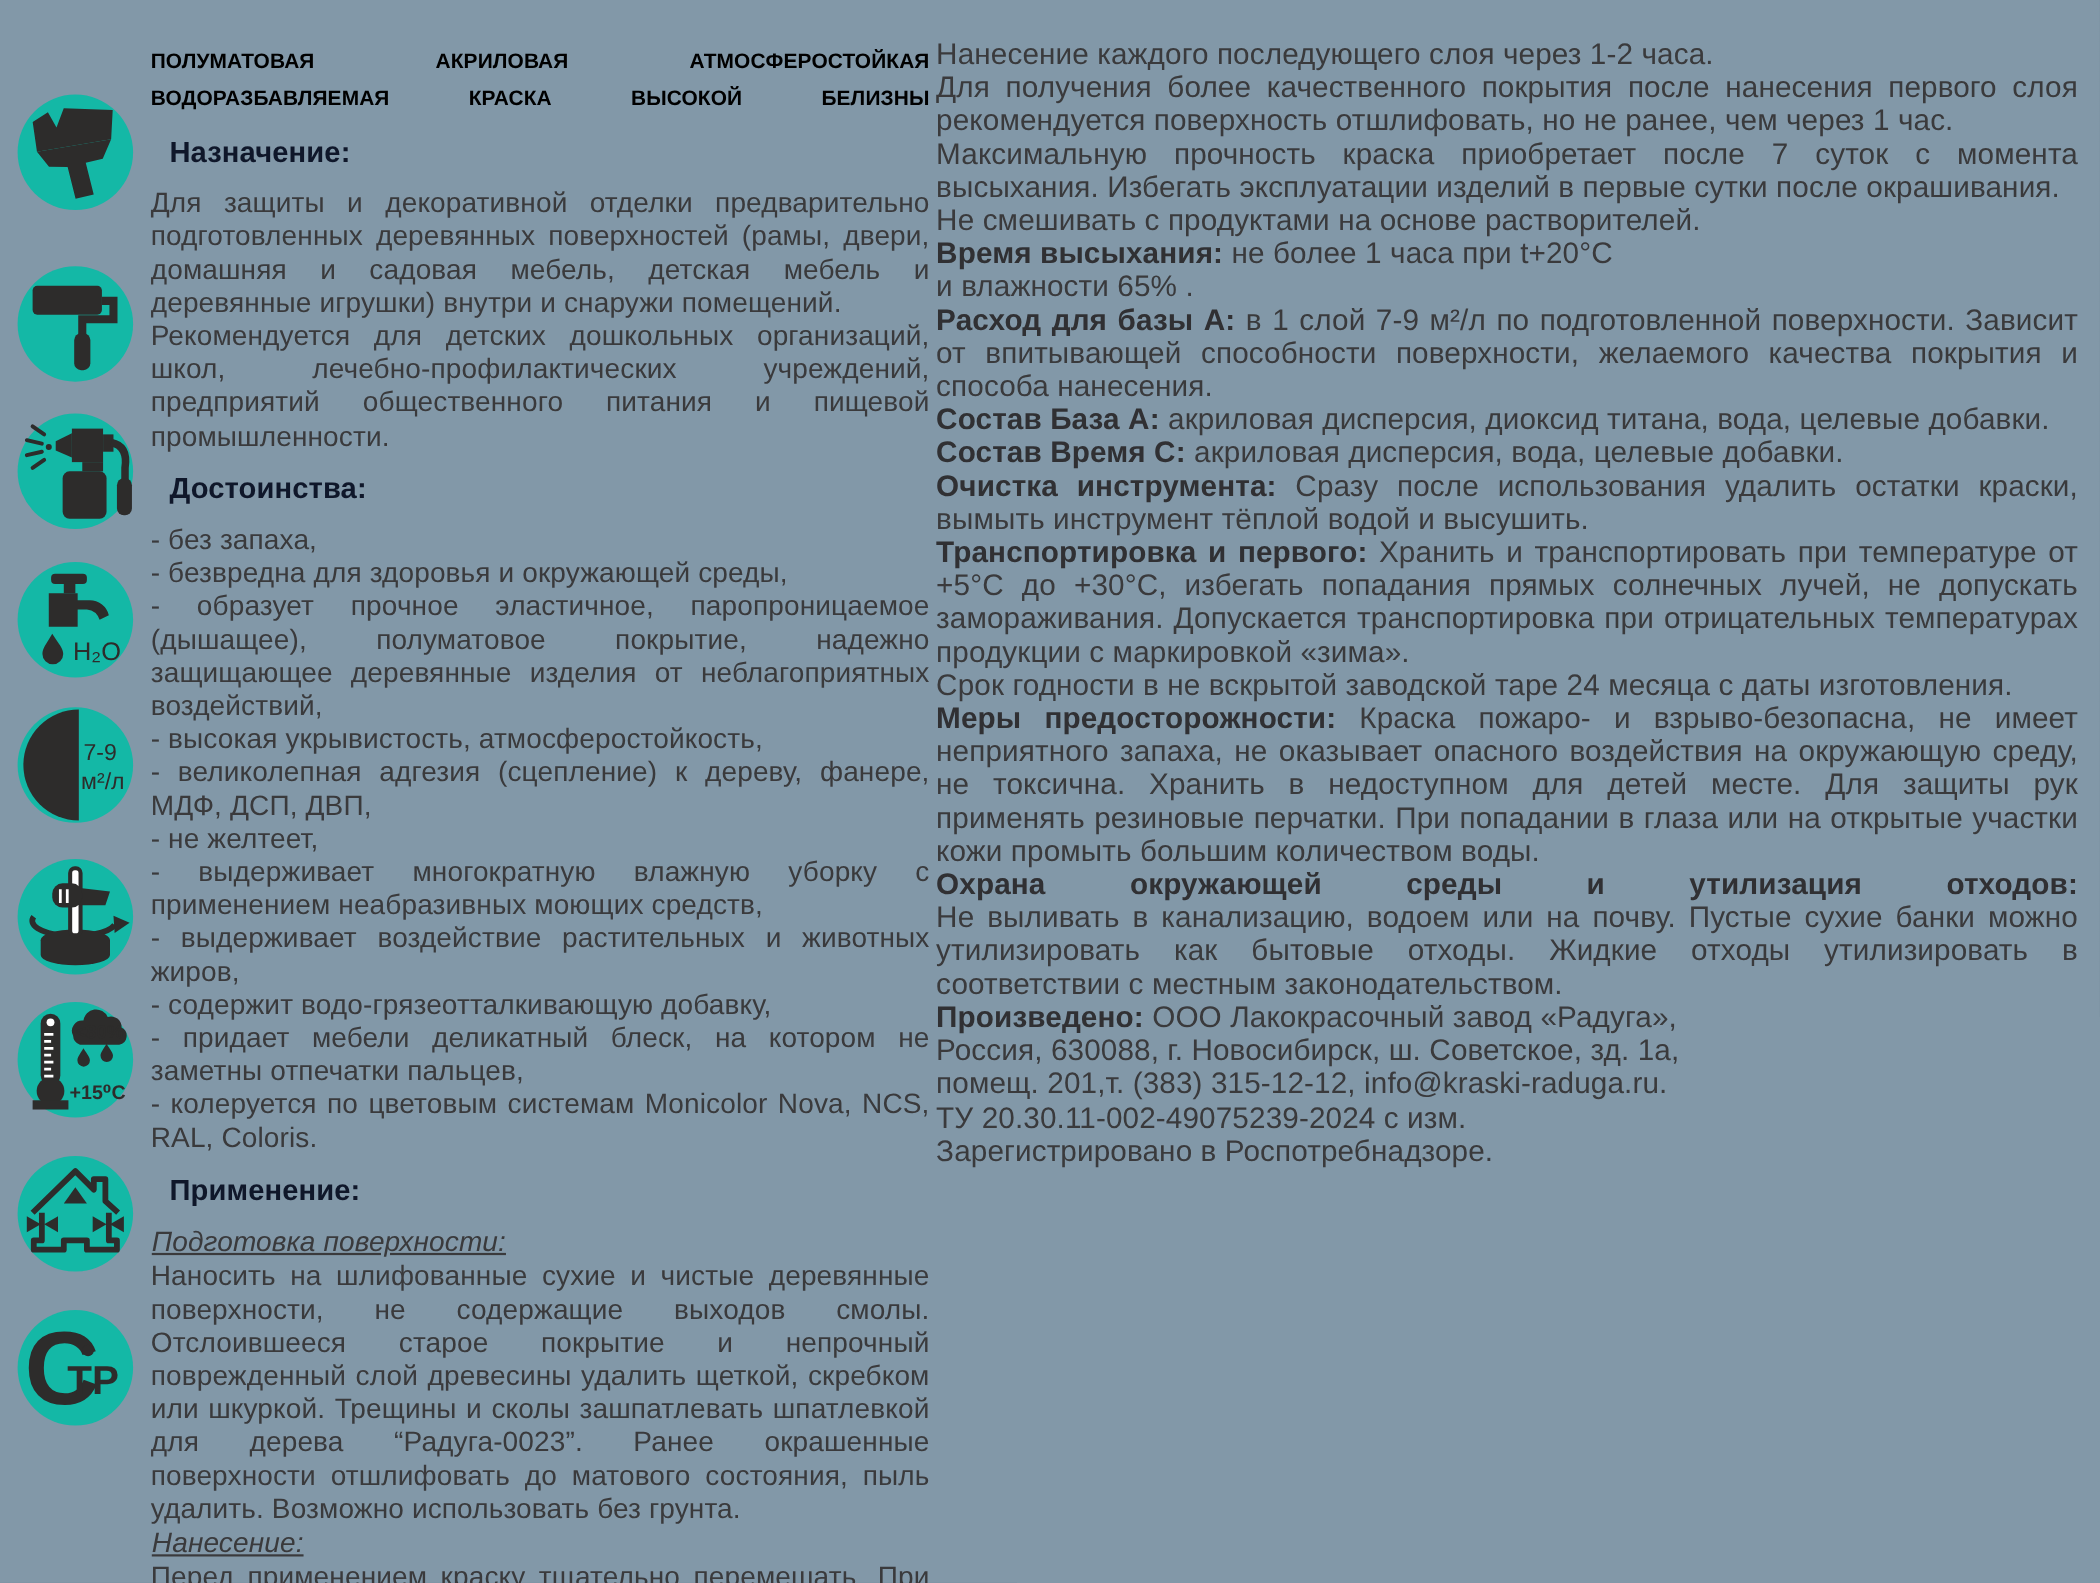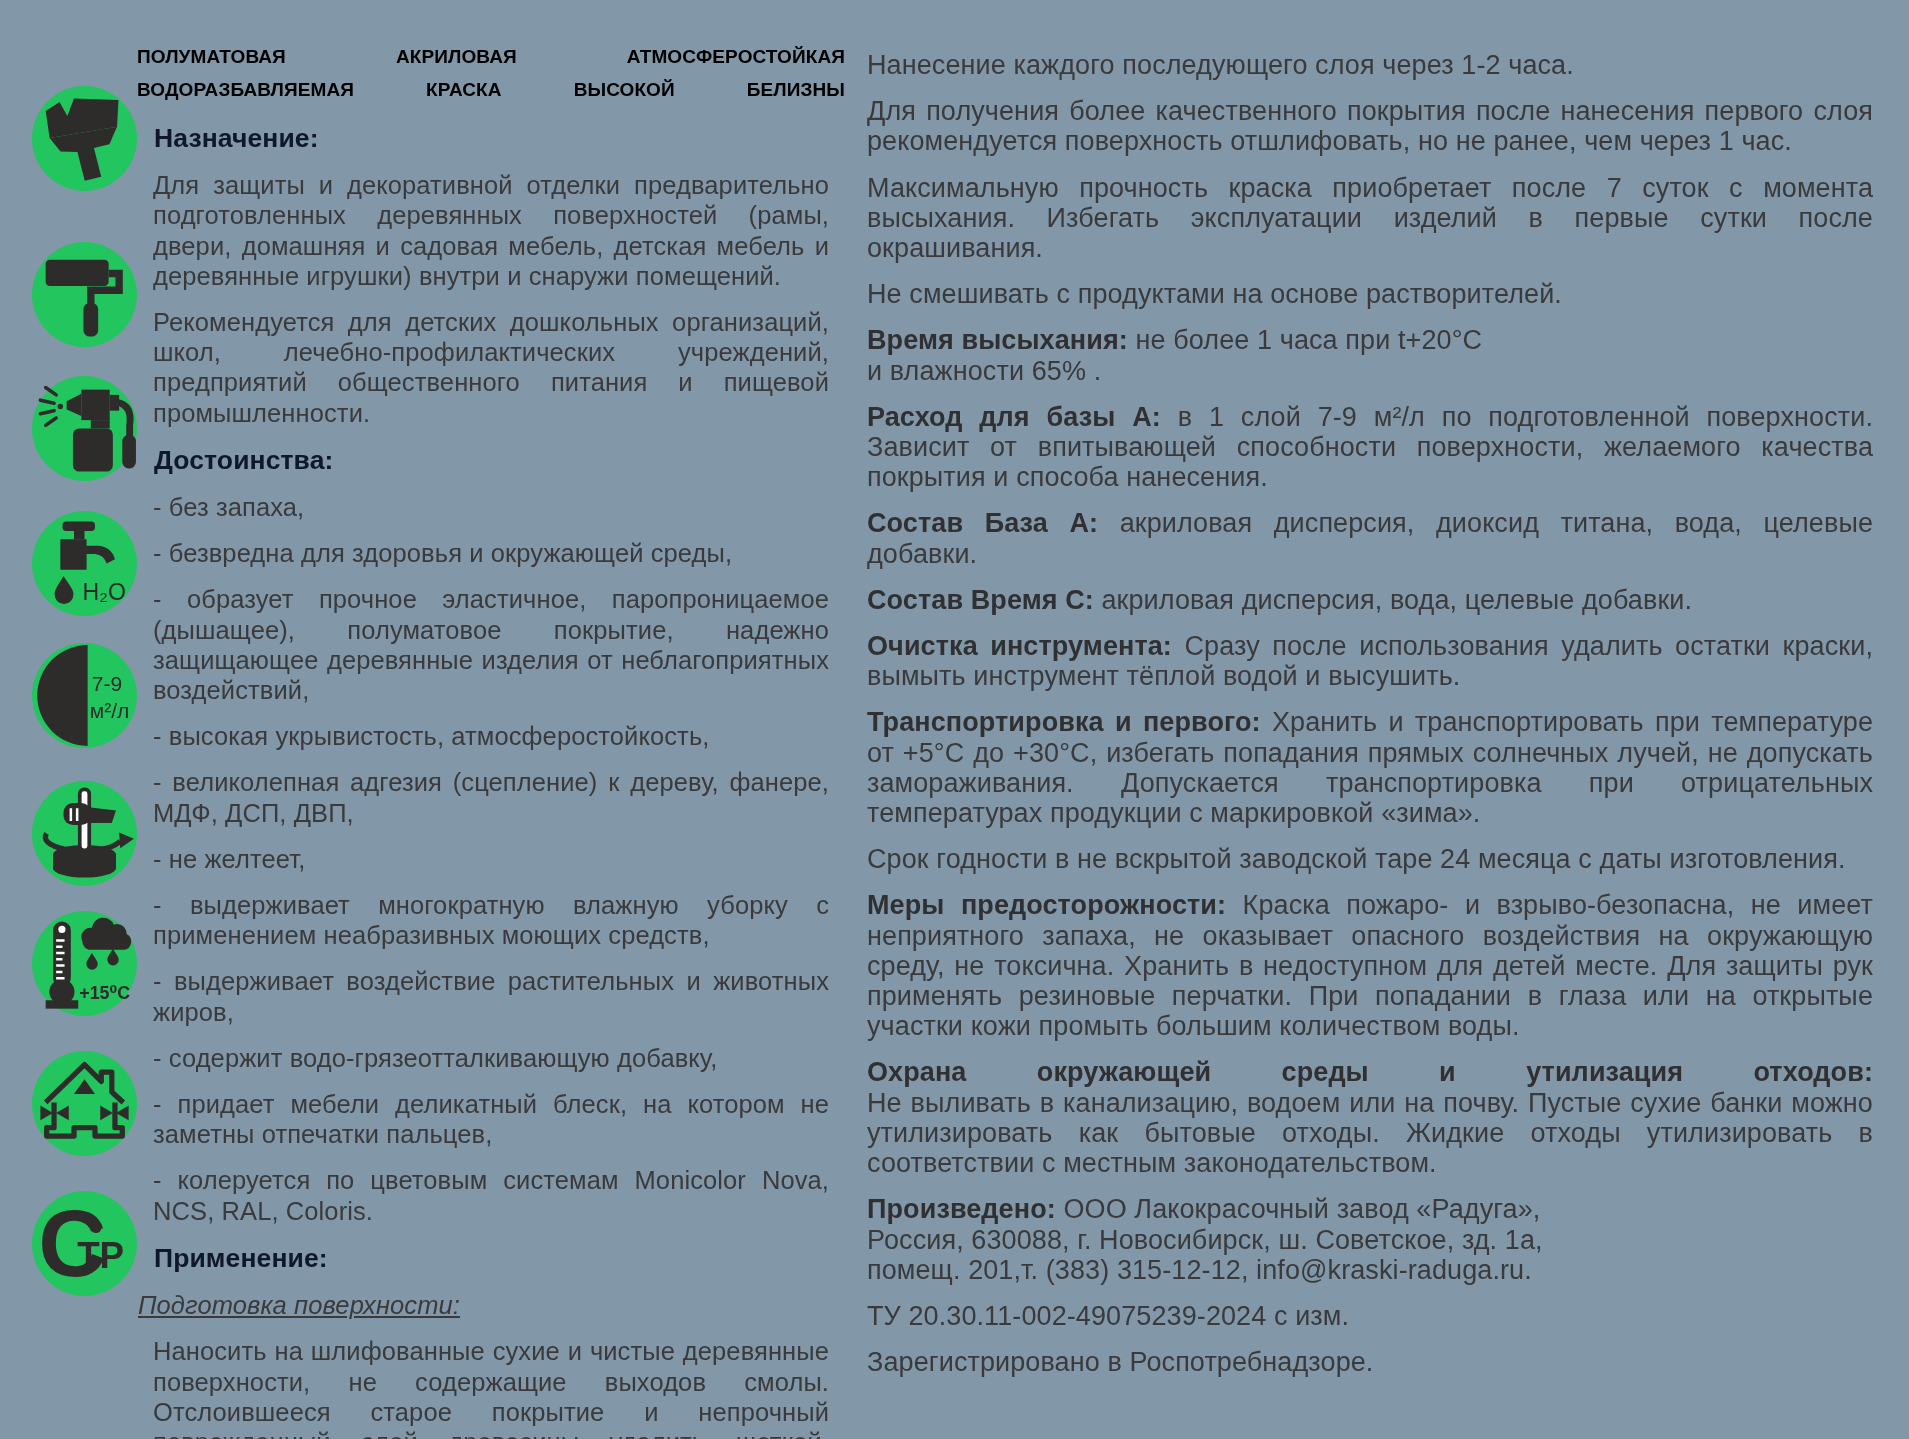--- a/index.html
+++ b/index.html
@@ -3,28 +3,28 @@
 <meta charset="utf-8">
 <style>
   html,body{margin:0;padding:0;background:#6b7f8e;}
   .page{
     position:relative;width:1909px;height:1439px;overflow:hidden;
     background:#8298a8;color:#3a3a3c;
     font-family:"Liberation Sans","DejaVu Sans",sans-serif;
   }
   
   .badge{
-    position:absolute;left:32px;width:105px;height:105px;border-radius:50%;
-    background:#22c55e;
+    position:absolute;left:16px;width:105px;height:105px;border-radius:50%;
+    background:#14b8a6;
   }
   .badge svg{position:absolute;left:0;top:0;width:100%;height:100%;}
   svg text{font-family:"Liberation Sans","DejaVu Sans",sans-serif;fill:#2d2c2b;}
   
   .col{position:absolute;letter-spacing:.1px;}
-  .col p{margin:16px;}
+  .col p{margin:0;}
   .col-left{left:137px;top:40px;width:708px;font-size:25.5px;line-height:30.2px;}
   .col-right{left:851px;top:34px;width:1038px;font-size:27px;line-height:30.2px;}
   .just{text-align:justify;}
   .title{font-weight:bold;color:#000000;font-size:19px;line-height:33px;margin:0 0 3px 0;}
   .tline{display:block;text-align:justify;text-align-last:justify;}
   h2.head{margin:17px;font-size:1.04em;font-weight:bold;color:#0f172a;line-height:inherit;}
   h3.sub{margin:1px;font-size:1em;font-weight:normal;font-style:italic;text-decoration:underline;line-height:inherit;}
   b{color:#303033;text-align:center;}
   .block-stretch{display:block;text-align:justify;text-align-last:justify;}
 </style>

